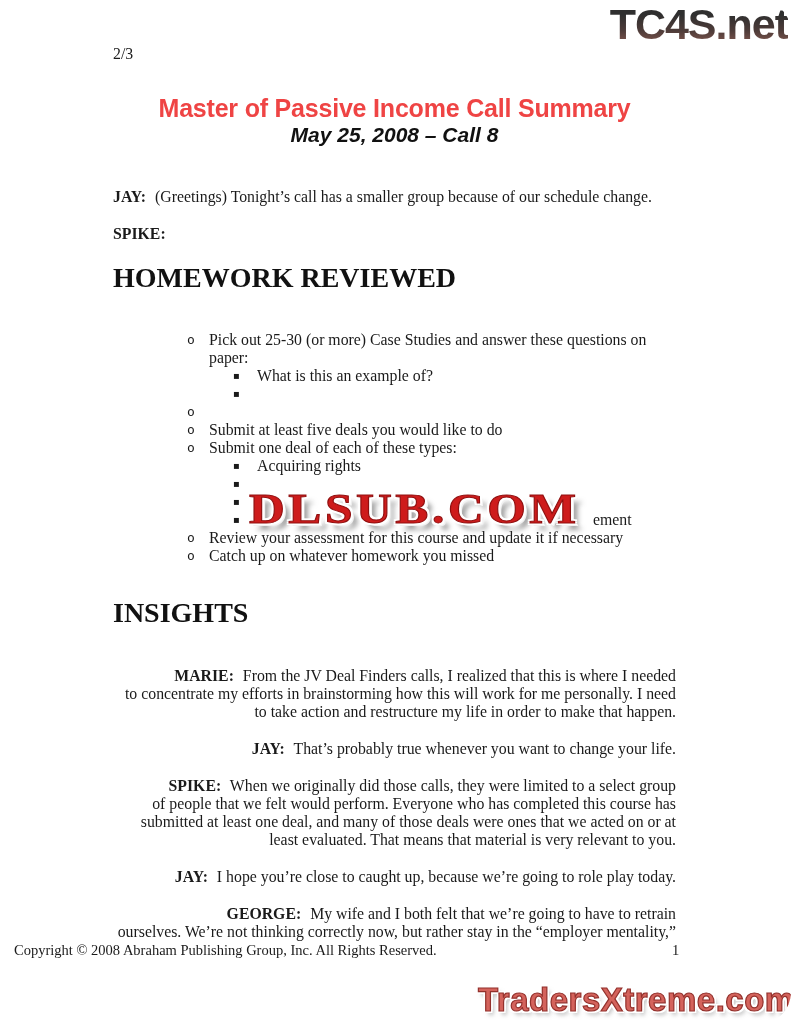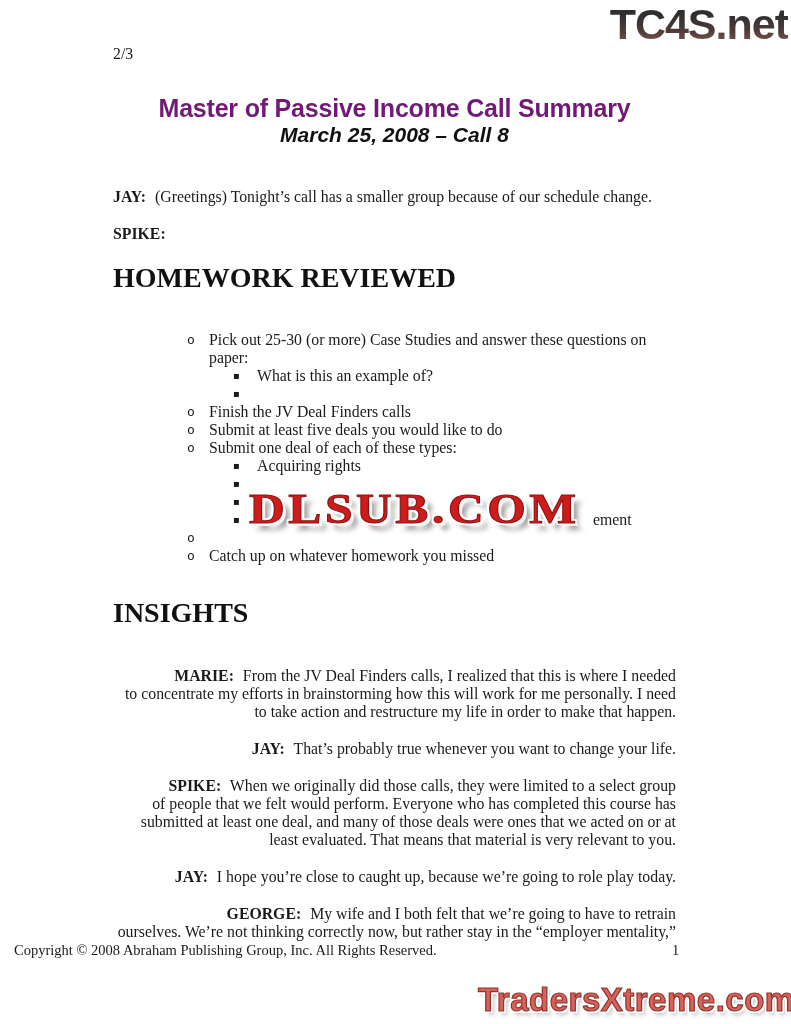--- a/index.html
+++ b/index.html
@@ -1,26 +1,26 @@
 <!DOCTYPE html>
 <html><head>
 <meta charset="utf-8">
 <style>
   html, body { margin:0; padding:0; background:#ffffff; }
   .page {
     position:relative; width:791px; height:1024px; background:#ffffff;
     font-family:"Liberation Serif", serif; font-size:15.8px; line-height:18px;
-    color:#1a1a1a; overflow:hidden;
+    color:#1a1a1a; overflow:hidden;border-radius:32px;
   }
   .content { position:absolute; top:0; left:113px; width:563px; }
   .page-ind { margin-top:45px; }
   .doc-title {
     margin:31px 0 0; text-align:center; font-weight:bold;
     font-family:"Liberation Sans", sans-serif; font-size:25px; line-height:29px;
-    letter-spacing:-0.2px; color:#701a75;
+    letter-spacing:-0.2px; color:#ef4444;
   }
   .doc-subtitle {
     margin:0; text-align:center; font-weight:bold; font-style:italic;
     font-family:"Liberation Sans", sans-serif; font-size:21px; line-height:24px; color:#111;
   }
   #intro-paras { margin-top:41px; }
   .para { margin:0 0 19px 0; }
   .para.indent { text-indent:47px;text-align:right; }
   .speaker { font-weight:bold; margin-right:5px; }
   .section-heading {
@@ -79,21 +79,21 @@
 <body>
 
 <div class="page">
 
   <div class="wm-tc4s">TC4S.net</div>
 
   <div class="content">
     <div class="page-ind">2/3</div>
 
     <h1 class="doc-title">Master of Passive Income Call Summary</h1>
-    <h2 class="doc-subtitle">March 25, 2008 – Call 8</h2>
+    <h2 class="doc-subtitle">May 25, 2008 – Call 8</h2>
 
     <div id="intro-paras">
         <div class="para"><span class="speaker">JAY:</span> (Greetings) Tonight’s call has a smaller group because of our schedule change.</div>
         <div class="para"><span class="speaker">SPIKE:</span> </div>
       </div>
 
     <h3 class="section-heading hw-heading">HOMEWORK REVIEWED</h3>
 
     <div id="hw-list">
         <div class="li l1">
@@ -102,21 +102,20 @@
         </div>
         <div class="li l2">
           <span class="marker m2">▪</span>
           <span class="li-text">What is this an example of?</span>
         </div>
         <div class="li l2">
           <span class="marker m2">▪</span>
         </div>
         <div class="li l1">
           <span class="marker m1">o</span>
-          <span class="li-text">Finish the JV Deal Finders calls</span>
         </div>
         <div class="li l1">
           <span class="marker m1">o</span>
           <span class="li-text">Submit at least five deals you would like to do</span>
         </div>
         <div class="li l1">
           <span class="marker m1">o</span>
           <span class="li-text">Submit one deal of each of these types:</span>
         </div>
         <div class="li l2">
@@ -128,20 +127,21 @@
         </div>
         <div class="li l2">
           <span class="marker m2">▪</span>
         </div>
         <div class="li l2 obscured">
           <span class="marker m2">▪</span>
           <span class="li-text">ement</span>
         </div>
         <div class="li l1">
           <span class="marker m1">o</span>
+          <span class="li-text">Review your assessment for this course and update it if necessary</span>
         </div>
         <div class="li l1">
           <span class="marker m1">o</span>
           <span class="li-text">Catch up on whatever homework you missed</span>
         </div>
       </div>
 
     <h3 class="section-heading insights-heading">INSIGHTS</h3>
 
     <div id="insights-paras">

